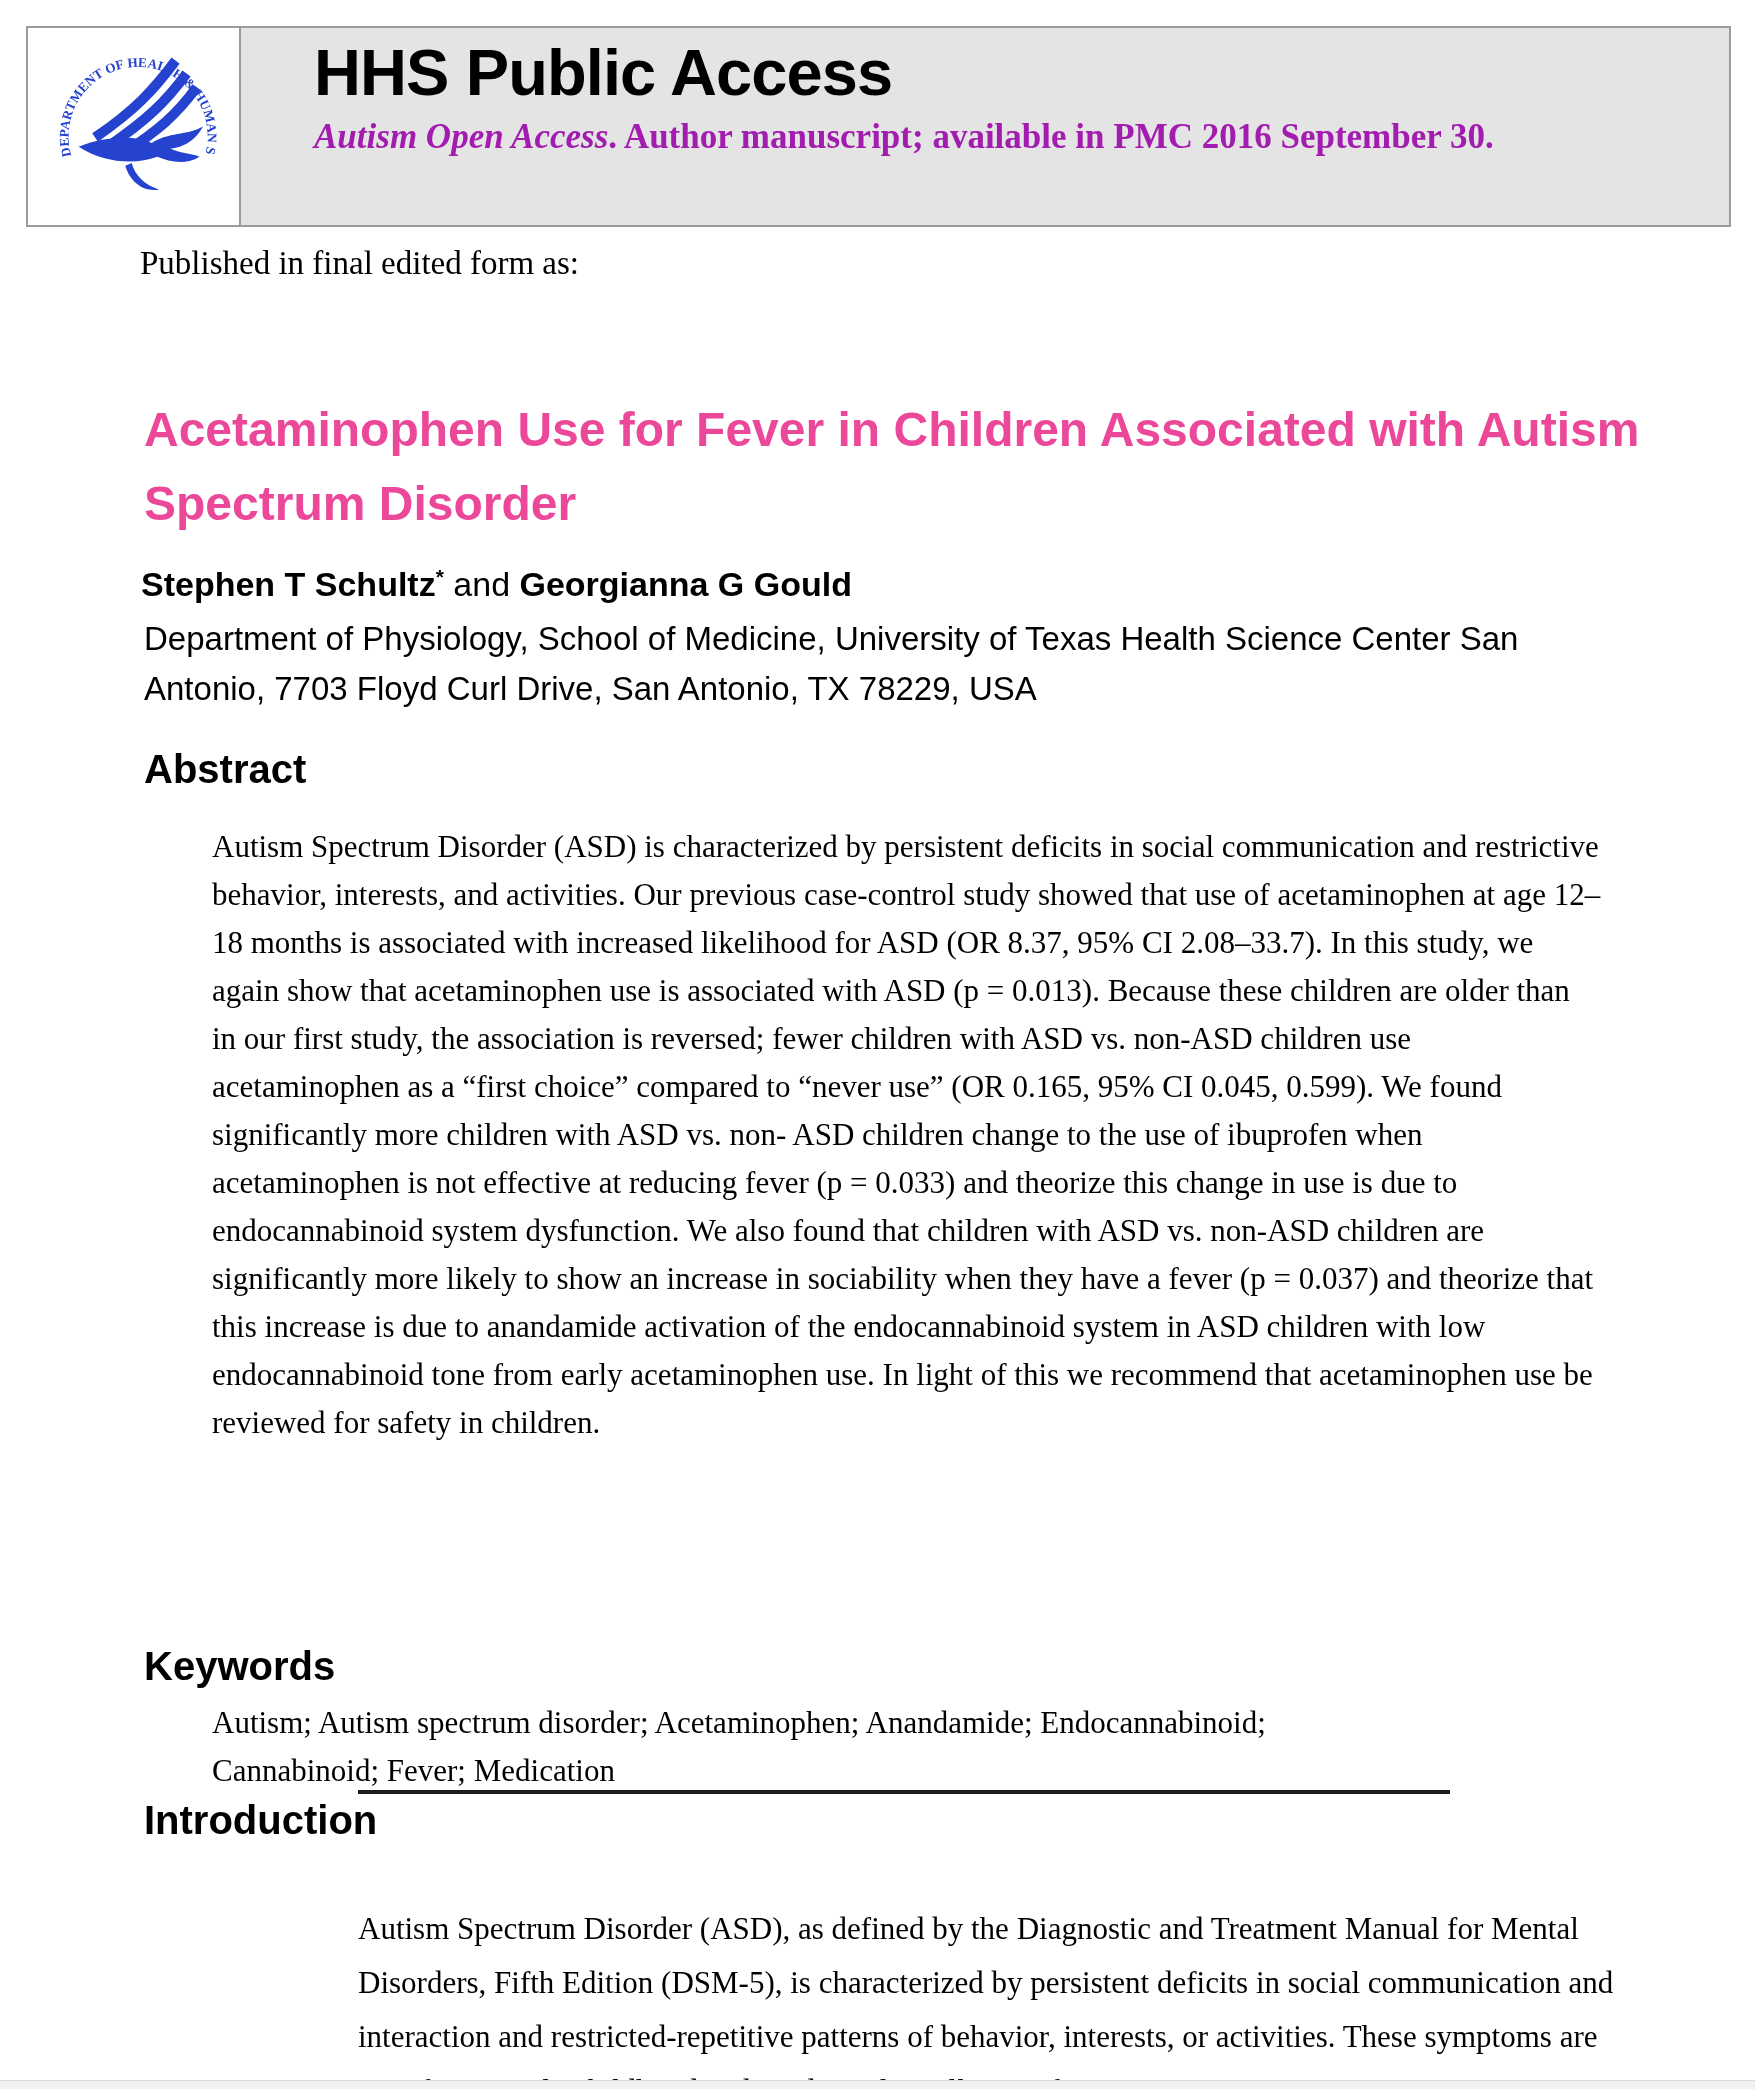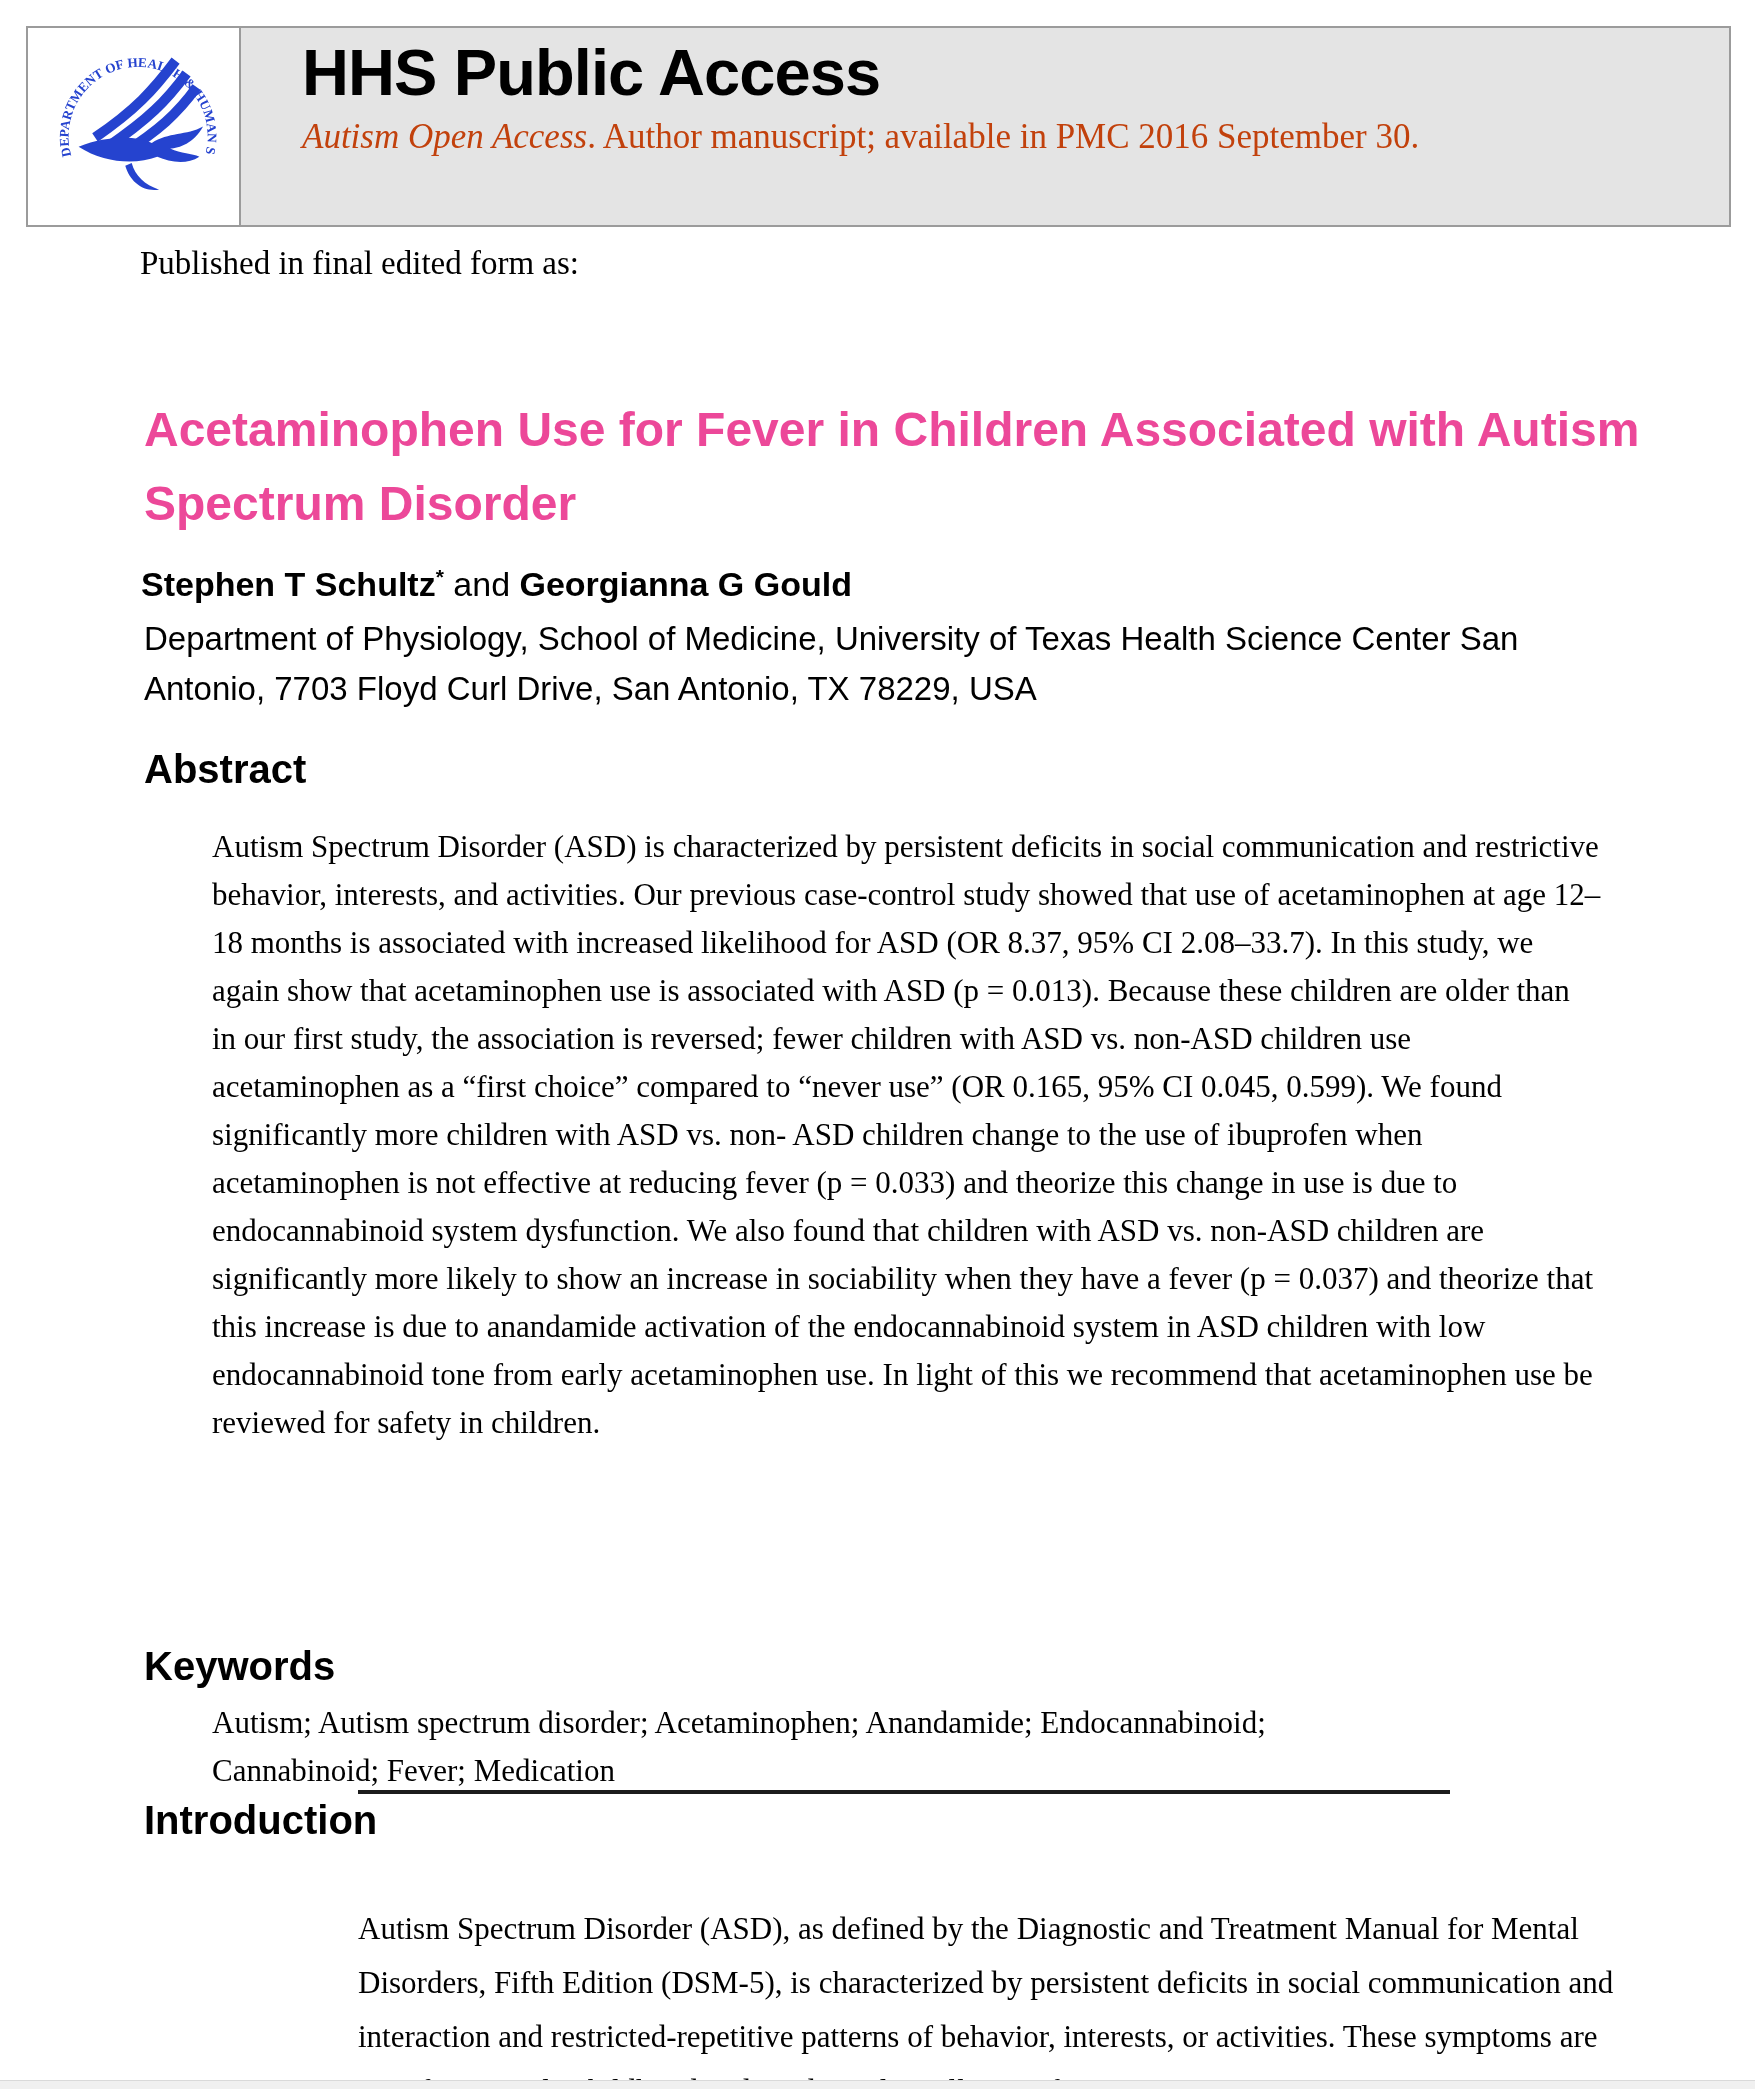--- a/index.html
+++ b/index.html
@@ -21,38 +21,39 @@
     display:flex;
     box-sizing:content-box;
   }
   .logo-box{
     width:211px; height:197px;
     background:#ffffff;
     border-right:2.6px solid #9b9b9b;
     display:flex; align-items:center; justify-content:center;
     flex:0 0 auto;
   }
-  .header-text{ flex:1; padding:7px 0 0 61px; overflow:hidden; }
+  .header-text{ flex:1; padding:7px 0 0 61px; overflow:hidden;margin-left:12px; }
   .hhs-title{
     margin:0;
     font-family:"Liberation Sans","DejaVu Sans",sans-serif;
     font-weight:bold;
     font-size:65px; line-height:75px;
     letter-spacing:-0.9px;
     color:#000;
   }
   .manuscript-line{
     font-size:41px; line-height:49px;
     color:#1d5a86;
     margin-top:1.7px;
   }
   .journal-line{
     font-size:35px; line-height:44px;
-    color:#c2410c;
+    color:#a21caf;
     margin-top:5.2px;
+    font-weight:bold;
   }
   .ital{ font-style:italic; }
   
   .published{ position:absolute; left:140px; top:243px; font-size:33px; line-height:41px; }
   .published .cite{ padding-left:31px; }
   
   .article-title{
     position:absolute; left:144px; top:393px;
     width:1502px;
     font-family:"Liberation Sans","DejaVu Sans",sans-serif;

